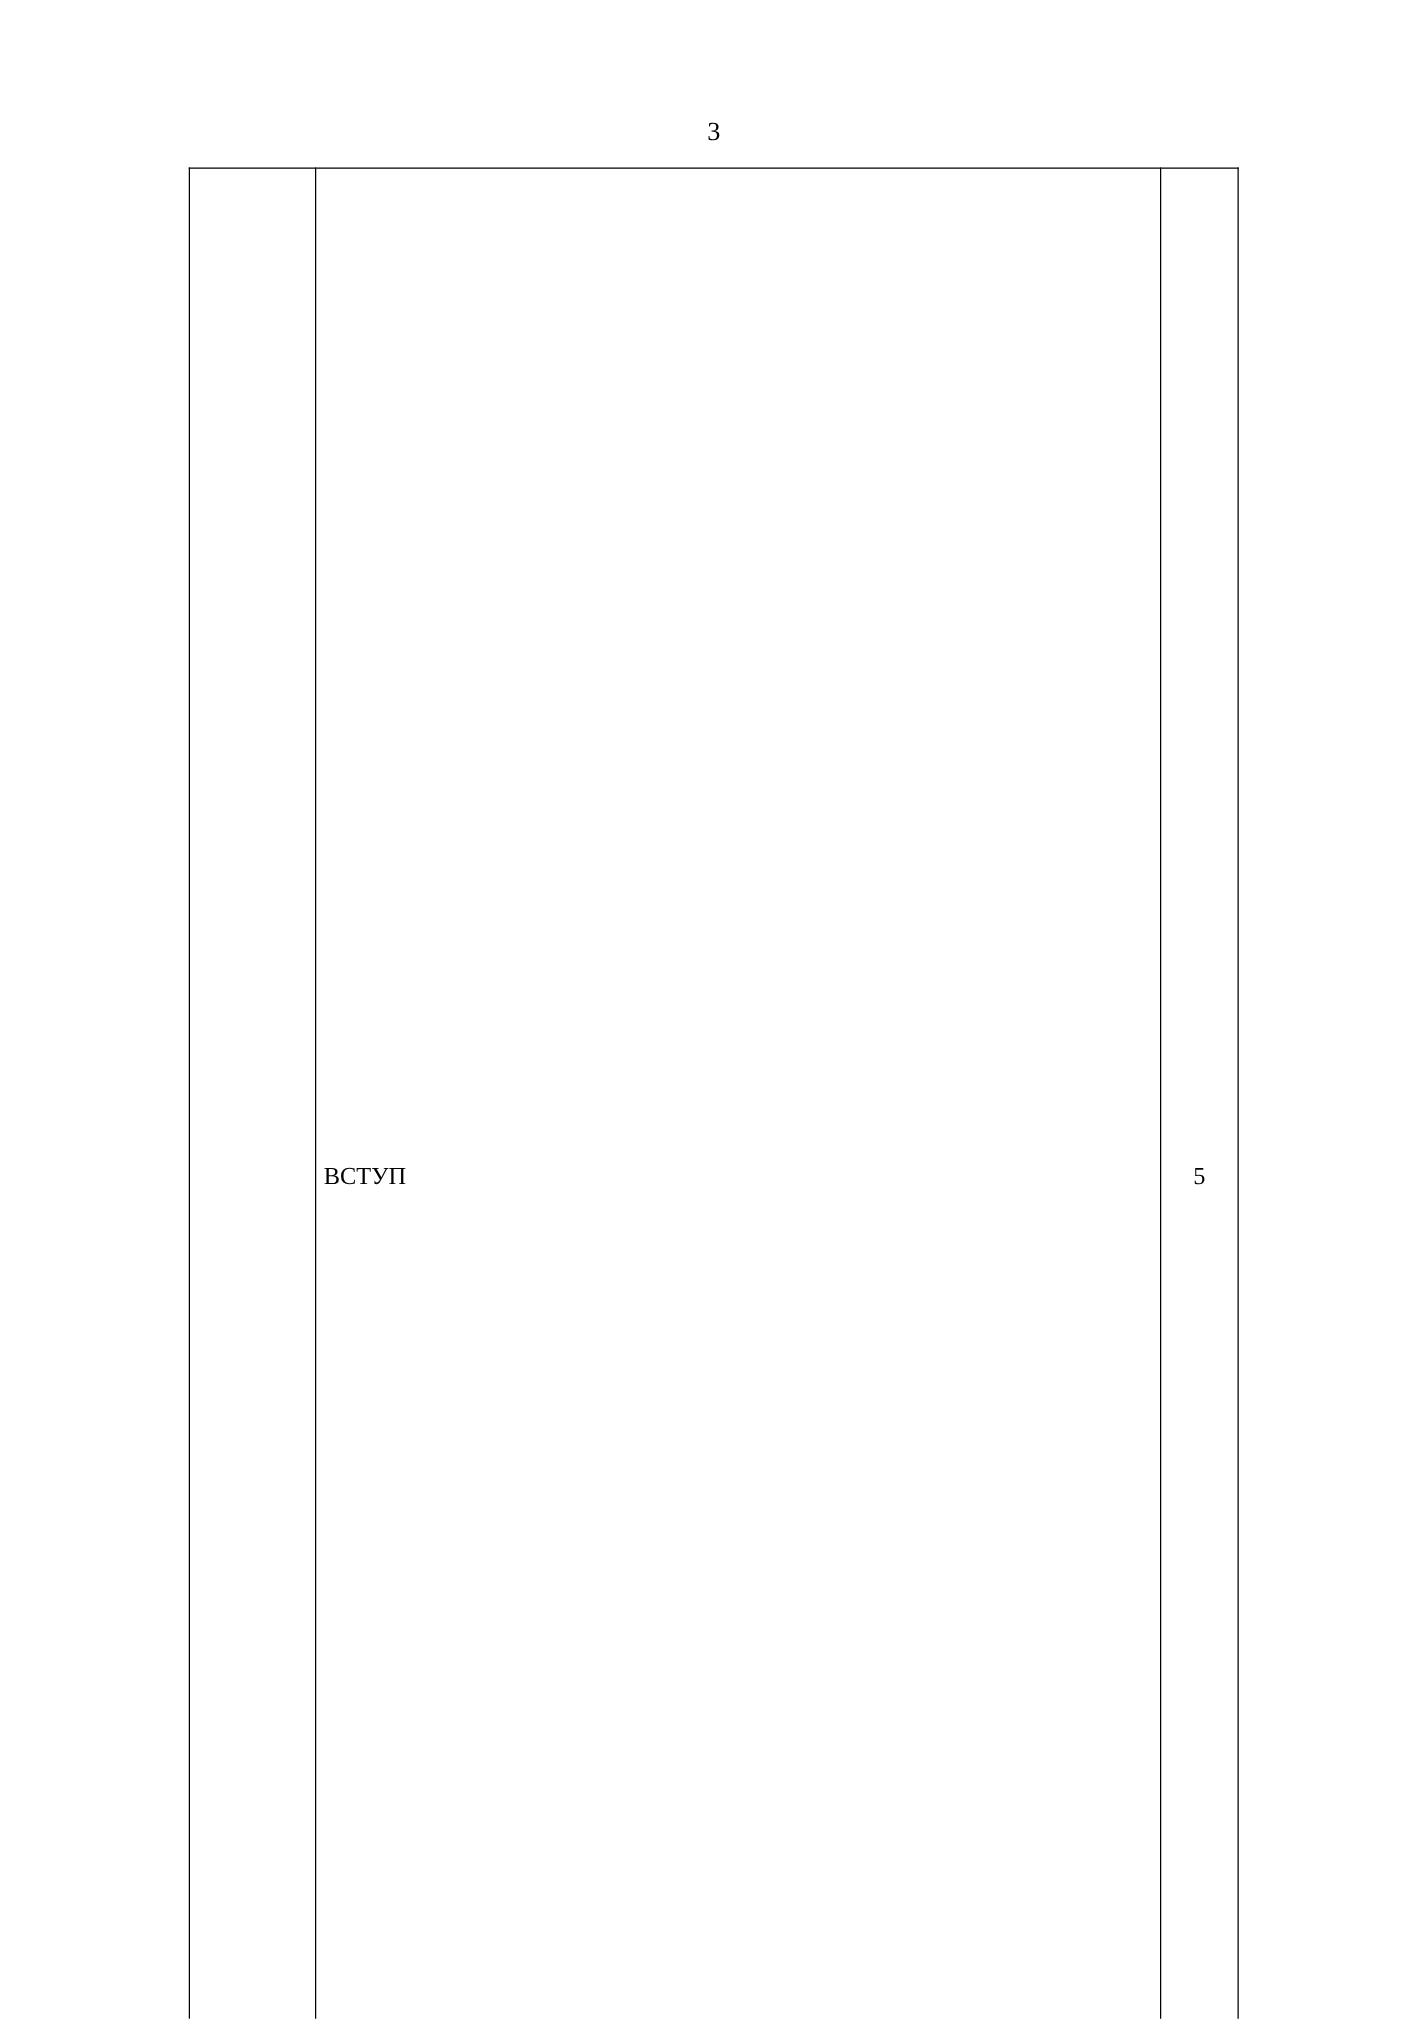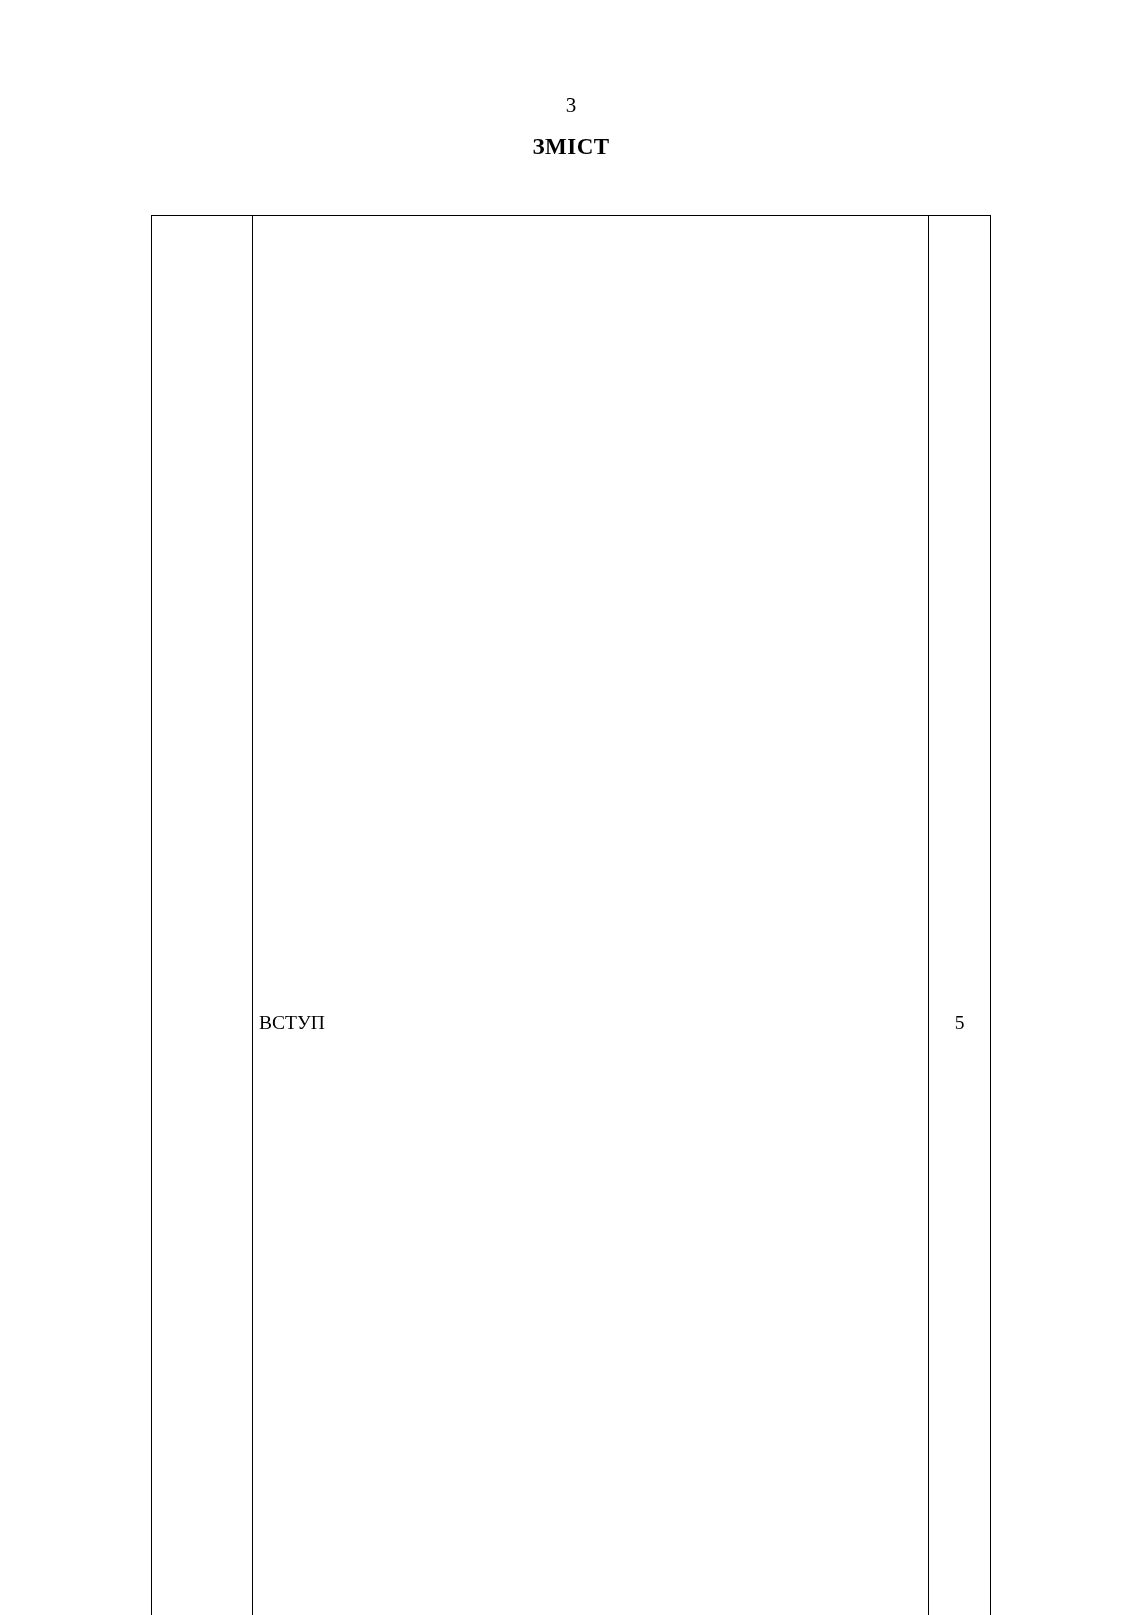--- a/index.html
+++ b/index.html
@@ -61,21 +61,20 @@
     text-align: center;
     white-space: nowrap;
   }
 </style>
 </head>
 <body>
 
 <div class="page">
 
   <div class="page-number">3</div>
-  <div class="doc-title">ЗМІСТ</div>
 
   <table class="toc">
     <tbody>
 
       <tr>
         <td class="num"></td>
         <td class="title">ВСТУП</td>
         <td class="page">5</td>
       </tr>
 

